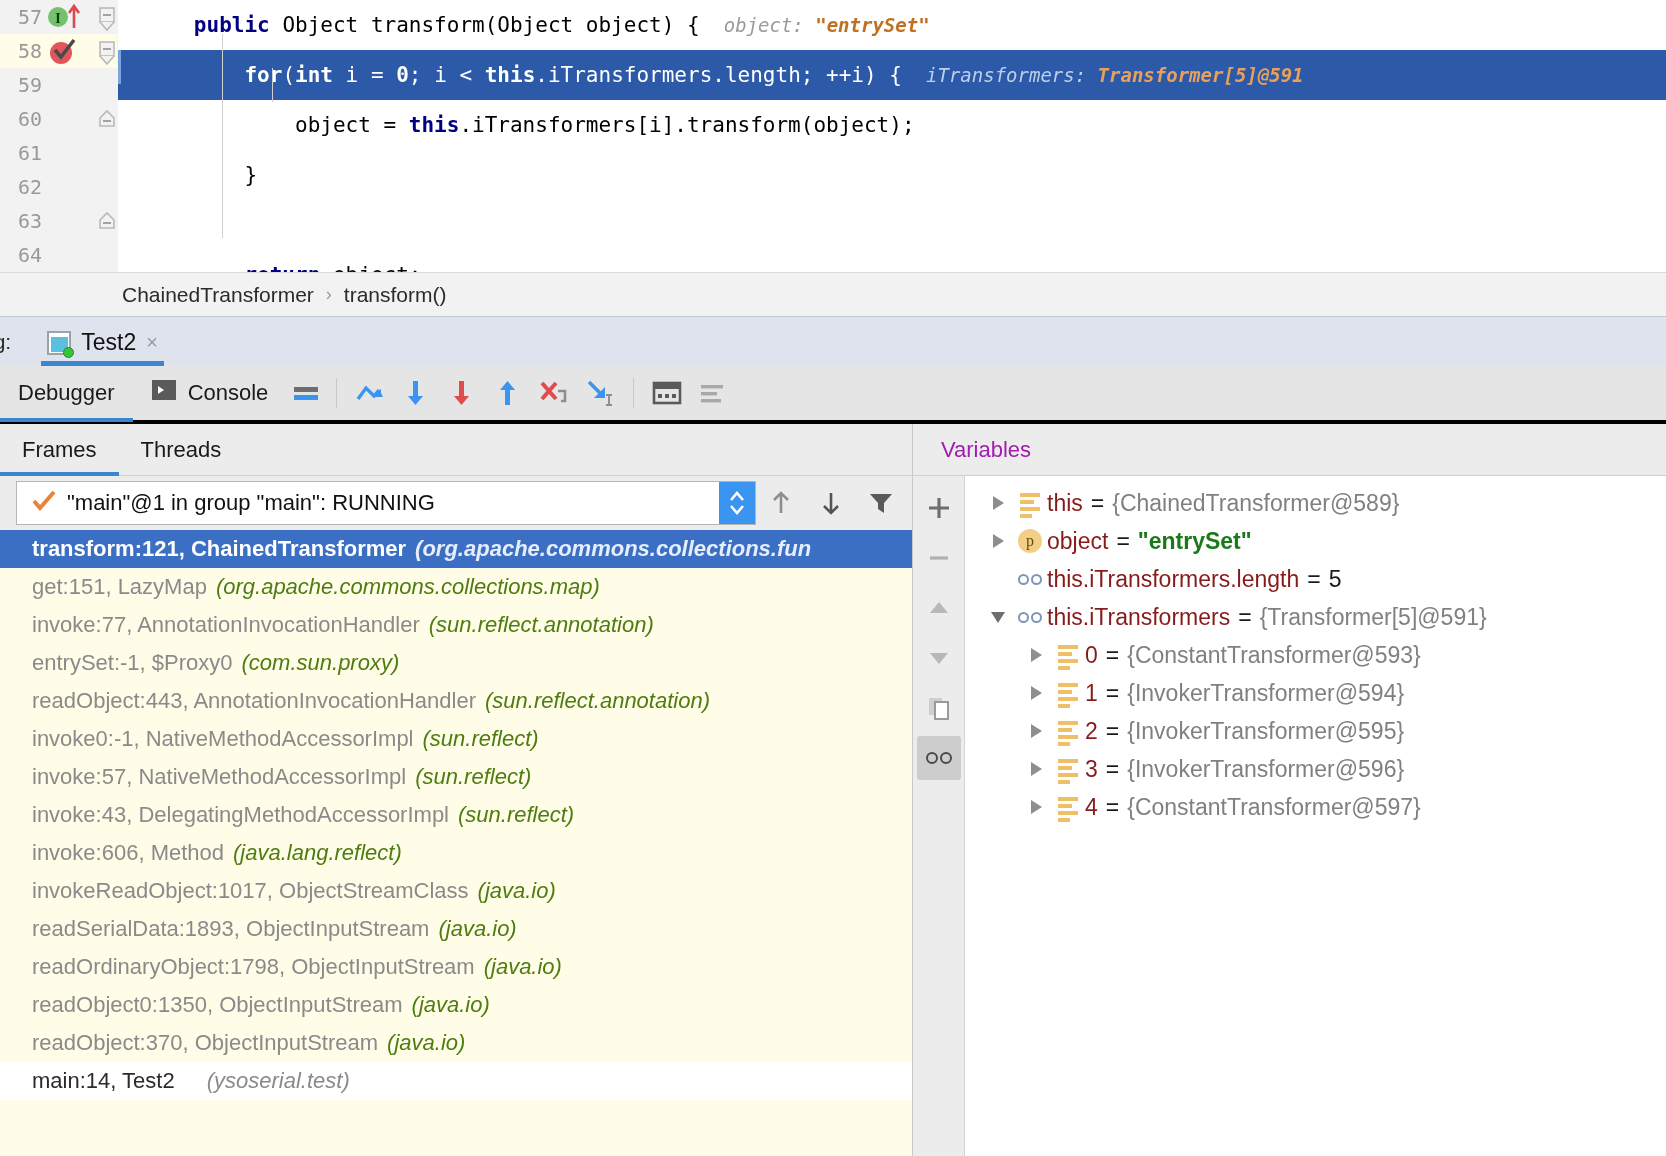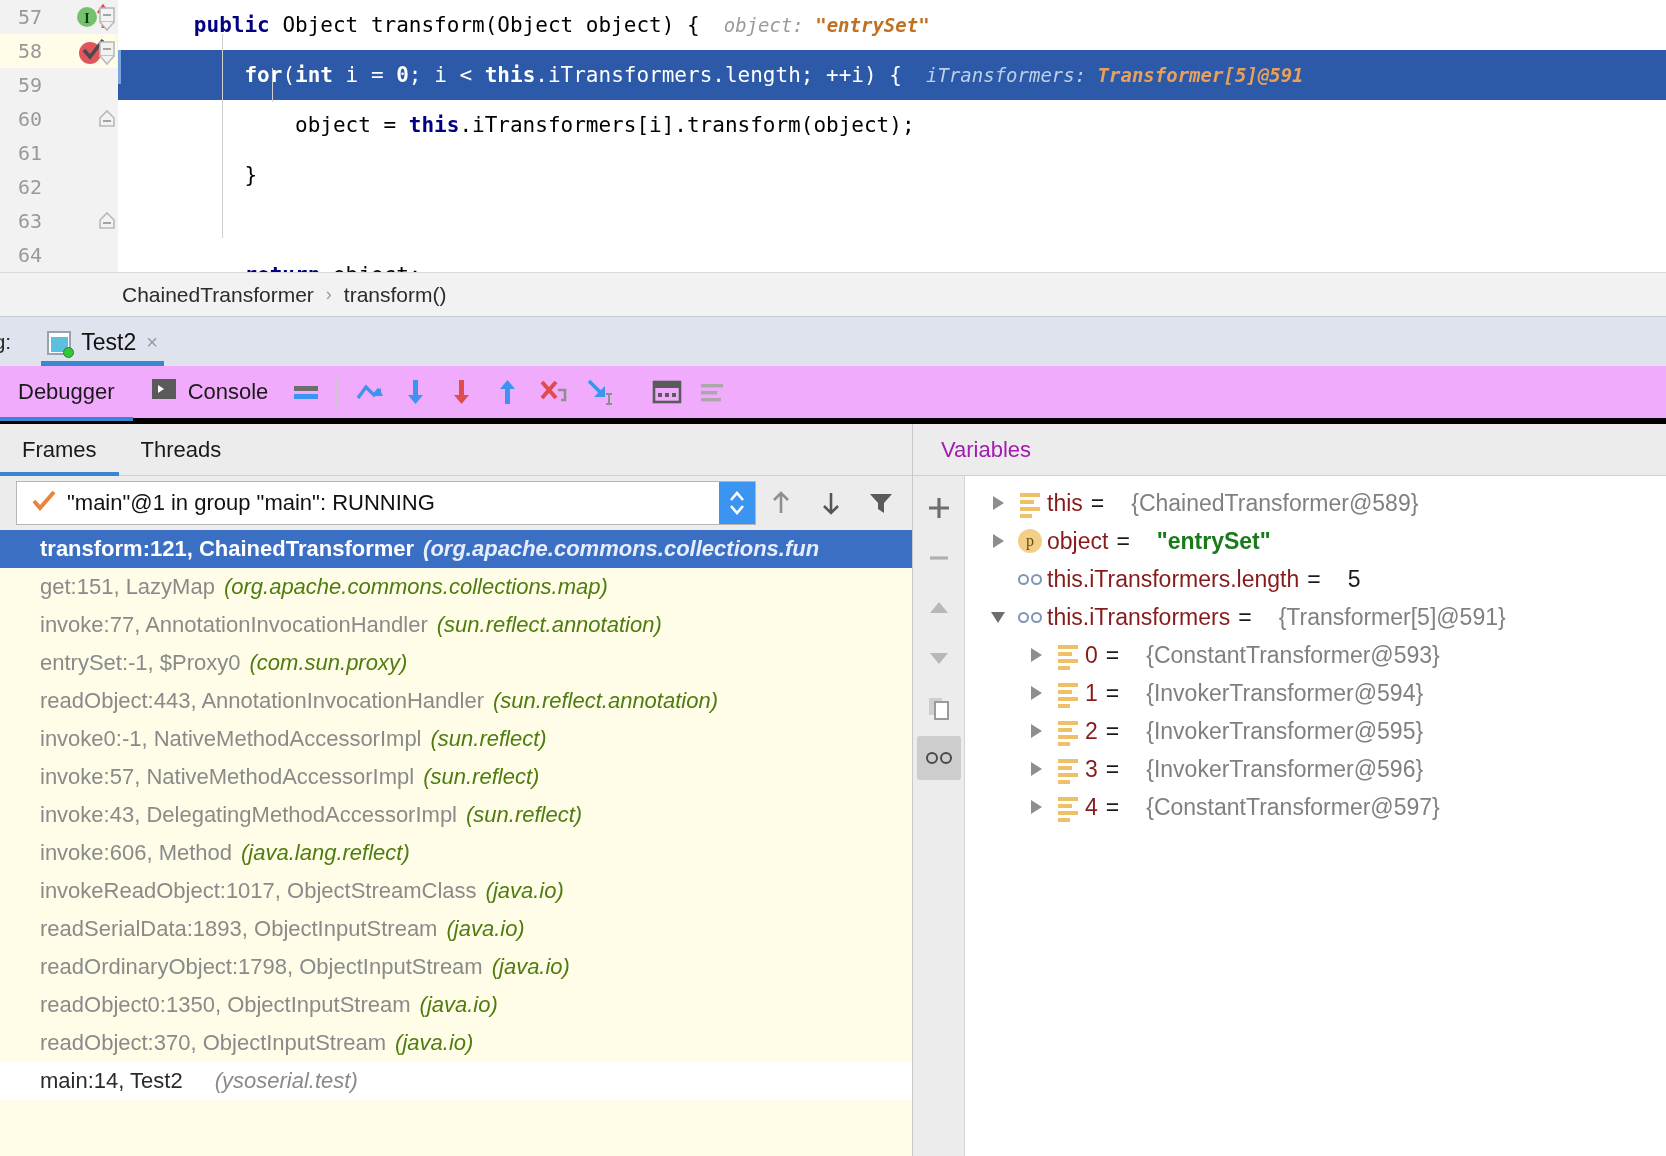--- a/index.html
+++ b/index.html
@@ -11,21 +11,21 @@
   }
   .app { width: 1666px; height: 1156px; display: flex; flex-direction: column; position: relative; }
 
   
   .editor { height: 272px; position: relative; background: #ffffff; display: flex; overflow: hidden; }
   .gutter {
     width: 118px; flex: 0 0 118px; background: #f2f2f2; position: relative;
     border-right: 1px solid #f2f2f2;
   }
   .gutter-row {
-    height: 34px; position: relative; display: flex; align-items: center; justify-content: space-between;
+    height: 34px; position: relative; display: flex; align-items: center;
   }
   .gutter-row.exec { background: #fffce8; }
   .lineno {
     width: 46px; text-align: right; padding-right: 4px;
     font-family: "DejaVu Sans Mono", monospace; font-size: 20px; color: #999999;
   }
   .gutter-icons { position: relative; width: 42px; height: 34px; }
   .fold-col { position: absolute; left: 96px; top: 0; width: 22px; height: 34px; }
 
   .code-area { flex: 1; position: relative; background: #ffffff; }
@@ -75,21 +75,21 @@
 
   
   .rc-icon { position: relative; width: 24px; height: 24px; }
   .rc-icon .outer { position: absolute; inset: 0; border: 2px solid #9aa3ad; background: #ffffff; }
   .rc-icon .inner { position: absolute; left: 4px; top: 6px; right: 3px; bottom: 3px; background: #5bc0de; }
   .rc-icon .dot { position: absolute; right: -3px; bottom: -3px; width: 11px; height: 11px;
                   border-radius: 50%; background: #35c43a; border: 1px solid #1f8f22; }
 
   
   .dbg-toolbar {
-    height: 58px; background: #f0abfc; border-bottom: 6px solid #000000;
+    height: 58px; background: #e5e5e5; border-bottom: 4px solid #000000;
     display: flex; align-items: center; position: relative;
   }
   .dtab {
     height: 58px; display: flex; align-items: center; gap: 11px; padding: 0 18px;
     font-size: 22px; color: #1a1a1a; position: relative;
   }
   .dtab.active::after {
     content: ''; position: absolute; left: 0; right: 0; bottom: 0; height: 4px; background: #3b86d0;
   }
   .tb-sep { width: 1px; height: 30px; background: #c9c9c9; margin: 0 10px; }
@@ -119,21 +119,21 @@
   .thread-text { font-size: 22px; color: #111111; }
   .combo-arrows {
     position: absolute; right: 0; top: 0; bottom: 0; width: 36px; background: #3b94ef;
     display: flex; flex-direction: column; align-items: center; justify-content: center; gap: 1px;
   }
   .thread-btn { width: 50px; height: 44px; display: flex; align-items: center; justify-content: center; }
 
   
   .frames-list { flex: 1; background: #fffce8; overflow: hidden; position: relative; }
   .frame-row {
-    height: 38px; display: flex; align-items: center; padding-left: 40px;
+    height: 38px; display: flex; align-items: center; padding-left: 32px;
     font-size: 22px; color: #8a8a8a; white-space: nowrap;
   }
   .frame-row.selected { background: #3b6fc4; color: #ffffff; font-weight: bold; }
   .frame-row.last { background: #ffffff; color: #2b2b2b; gap: 23px; }
   .frame-pkg { font-style: italic; margin-left: 9px; color: #4d7c0f; }
   .frame-row.selected .frame-pkg { color: #e6eefb; font-weight: bold; }
   .frame-row.last .frame-pkg { color: #8a8a8a; }
 
   
   .vars-body { flex: 1; display: flex; background: #ffffff; min-height: 0; }
@@ -144,21 +144,21 @@
   .vs-btn { width: 44px; height: 44px; display: flex; align-items: center; justify-content: center; }
   .vs-btn.active { background: #cdcdcd; border-radius: 3px; }
   .vars-tree { flex: 1; padding-top: 8px; overflow: hidden; }
   .var-row {
     height: 38px; display: flex; align-items: center; font-size: 23px; white-space: nowrap;
   }
   .twisty { width: 30px; display: flex; align-items: center; justify-content: center; flex: 0 0 30px; }
   .var-icon { width: 34px; flex: 0 0 34px; display: flex; align-items: center; justify-content: center; }
   .vname { color: #871a1a; }
   .veq { color: #1a1a1a; margin: 0 8px; }
-  .vval { color: #808080; margin-left: 19px; }
+  .vval { color: #808080; }
   .vval.str { color: #1a7a1a; font-weight: bold; }
   .vval.num { color: #1a1a1a; }
 
   
   .ico-field { display:inline-block; width:20px; height:20px; }
   .ico-field i { display:block; height:4px; background:#f0c069; margin-bottom:3px; }
   .ico-field i:nth-child(1){ width:20px; }
   .ico-field i:nth-child(2){ width:14px; }
   .ico-field i:nth-child(3){ width:20px; }
   .ico-field i:nth-child(4){ width:12px; margin-bottom:0;}

